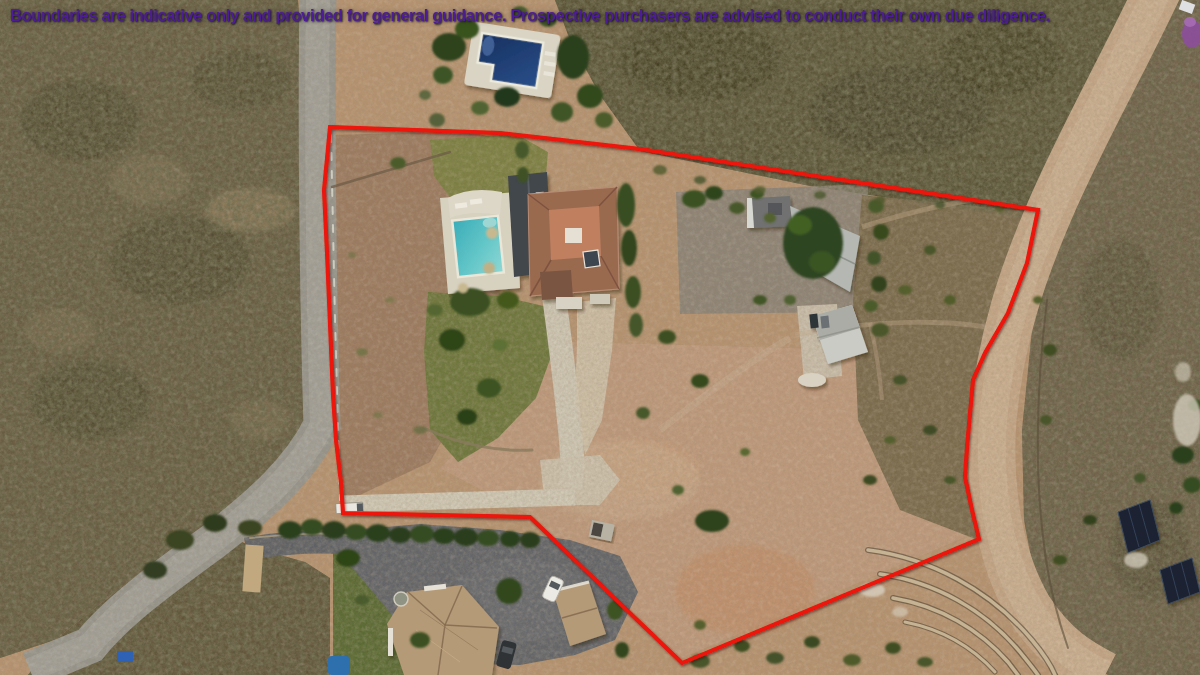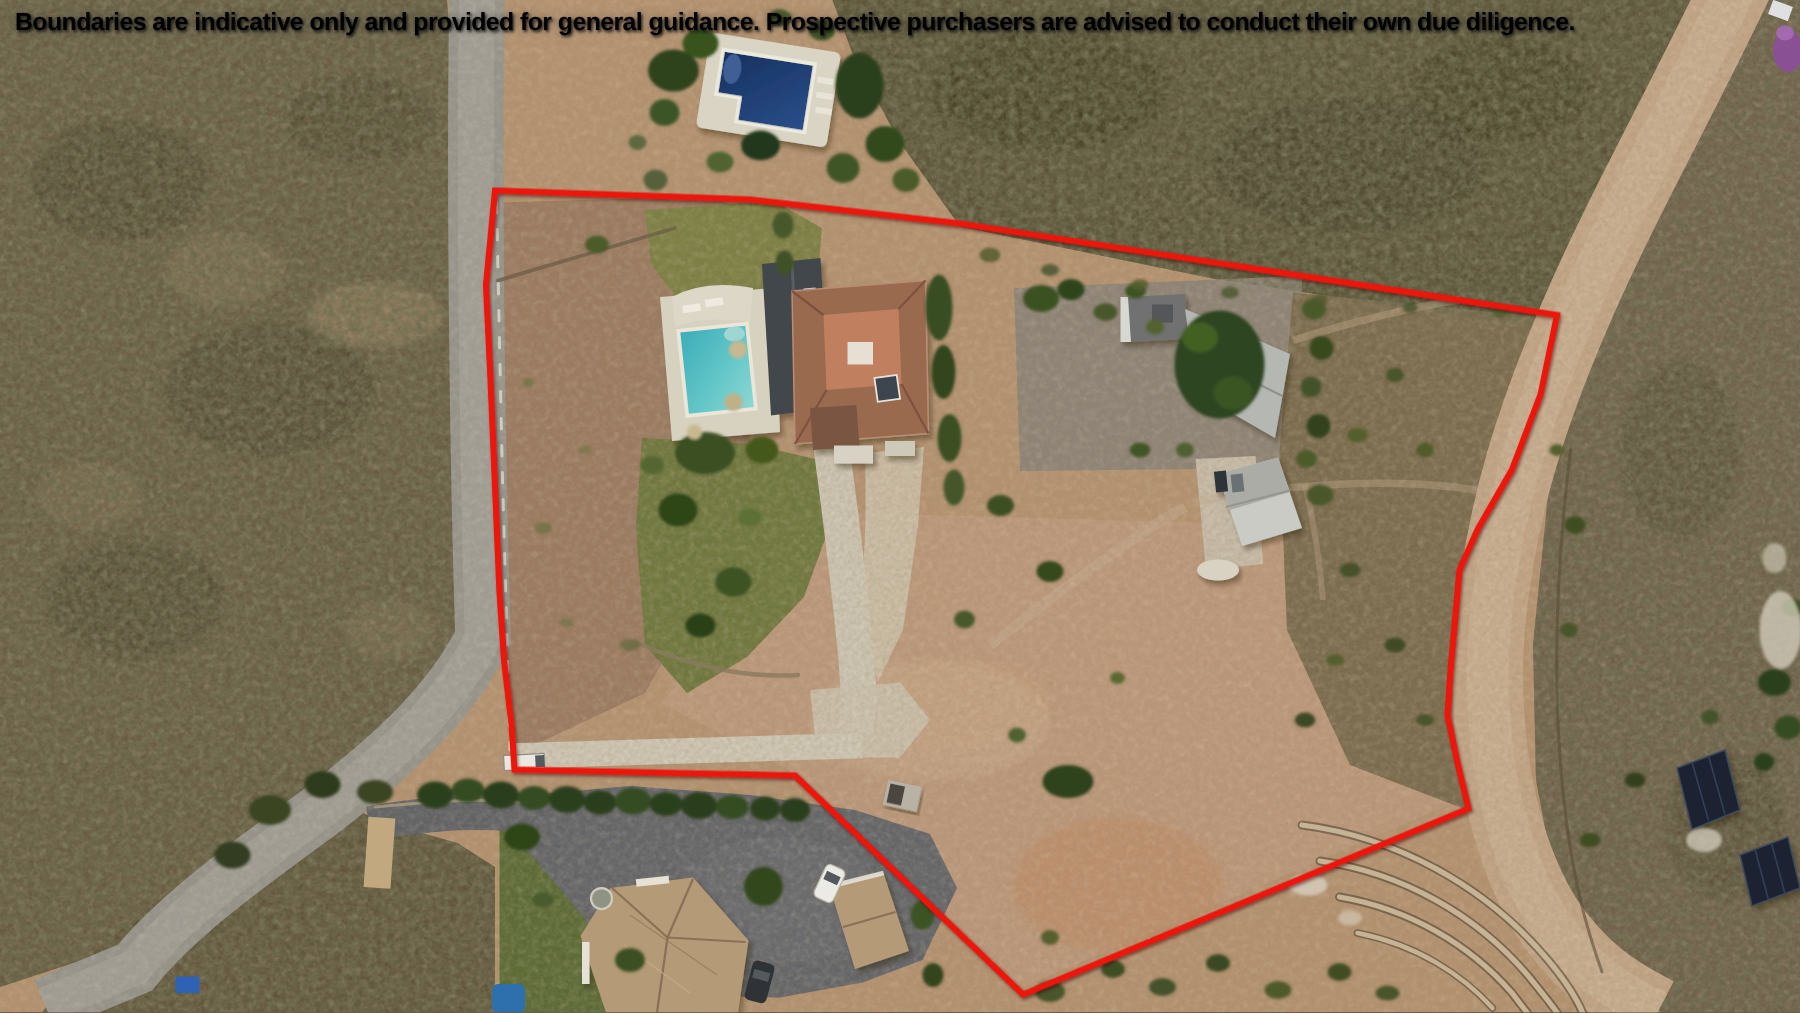--- a/index.html
+++ b/index.html
@@ -372,14 +372,14 @@
     <ellipse cx="1187" cy="420" rx="14" ry="26" fill="#d7d0c0" opacity="0.75"></ellipse>
     <ellipse cx="1183" cy="372" rx="8" ry="10" fill="#d7d0c0" opacity="0.6"></ellipse>
     <ellipse cx="1136" cy="560" rx="12" ry="8" fill="#dcd5c6" opacity="0.7"></ellipse>
     <ellipse cx="872" cy="590" rx="13" ry="7" fill="#d8d0c0" opacity="0.8"></ellipse>
     <ellipse cx="900" cy="612" rx="8" ry="5" fill="#d8d0c0" opacity="0.6"></ellipse>
   </g>
 
   <polygon points="330,127 500,133 640,149 1038,210 1027,263 1008,313 985,353 973,380 967,447 965,477 972,510 979,539 682,663 530,517 343,513 341,483 336,440 333,395 327,253 324,190" fill="none" stroke="#ec1309" stroke-width="4" stroke-linejoin="miter" filter="url(#lineShadow)"></polygon>
 </svg>
 
-<div class="disclaimer" style="color: #000000;">Boundaries are indicative only and provided for general guidance. Prospective purchasers are advised to conduct their own due diligence.</div>
+<div class="disclaimer" style="color: #4c1d95;">Boundaries are indicative only and provided for general guidance. Prospective purchasers are advised to conduct their own due diligence.</div>
 </div>
 
 </body></html>

